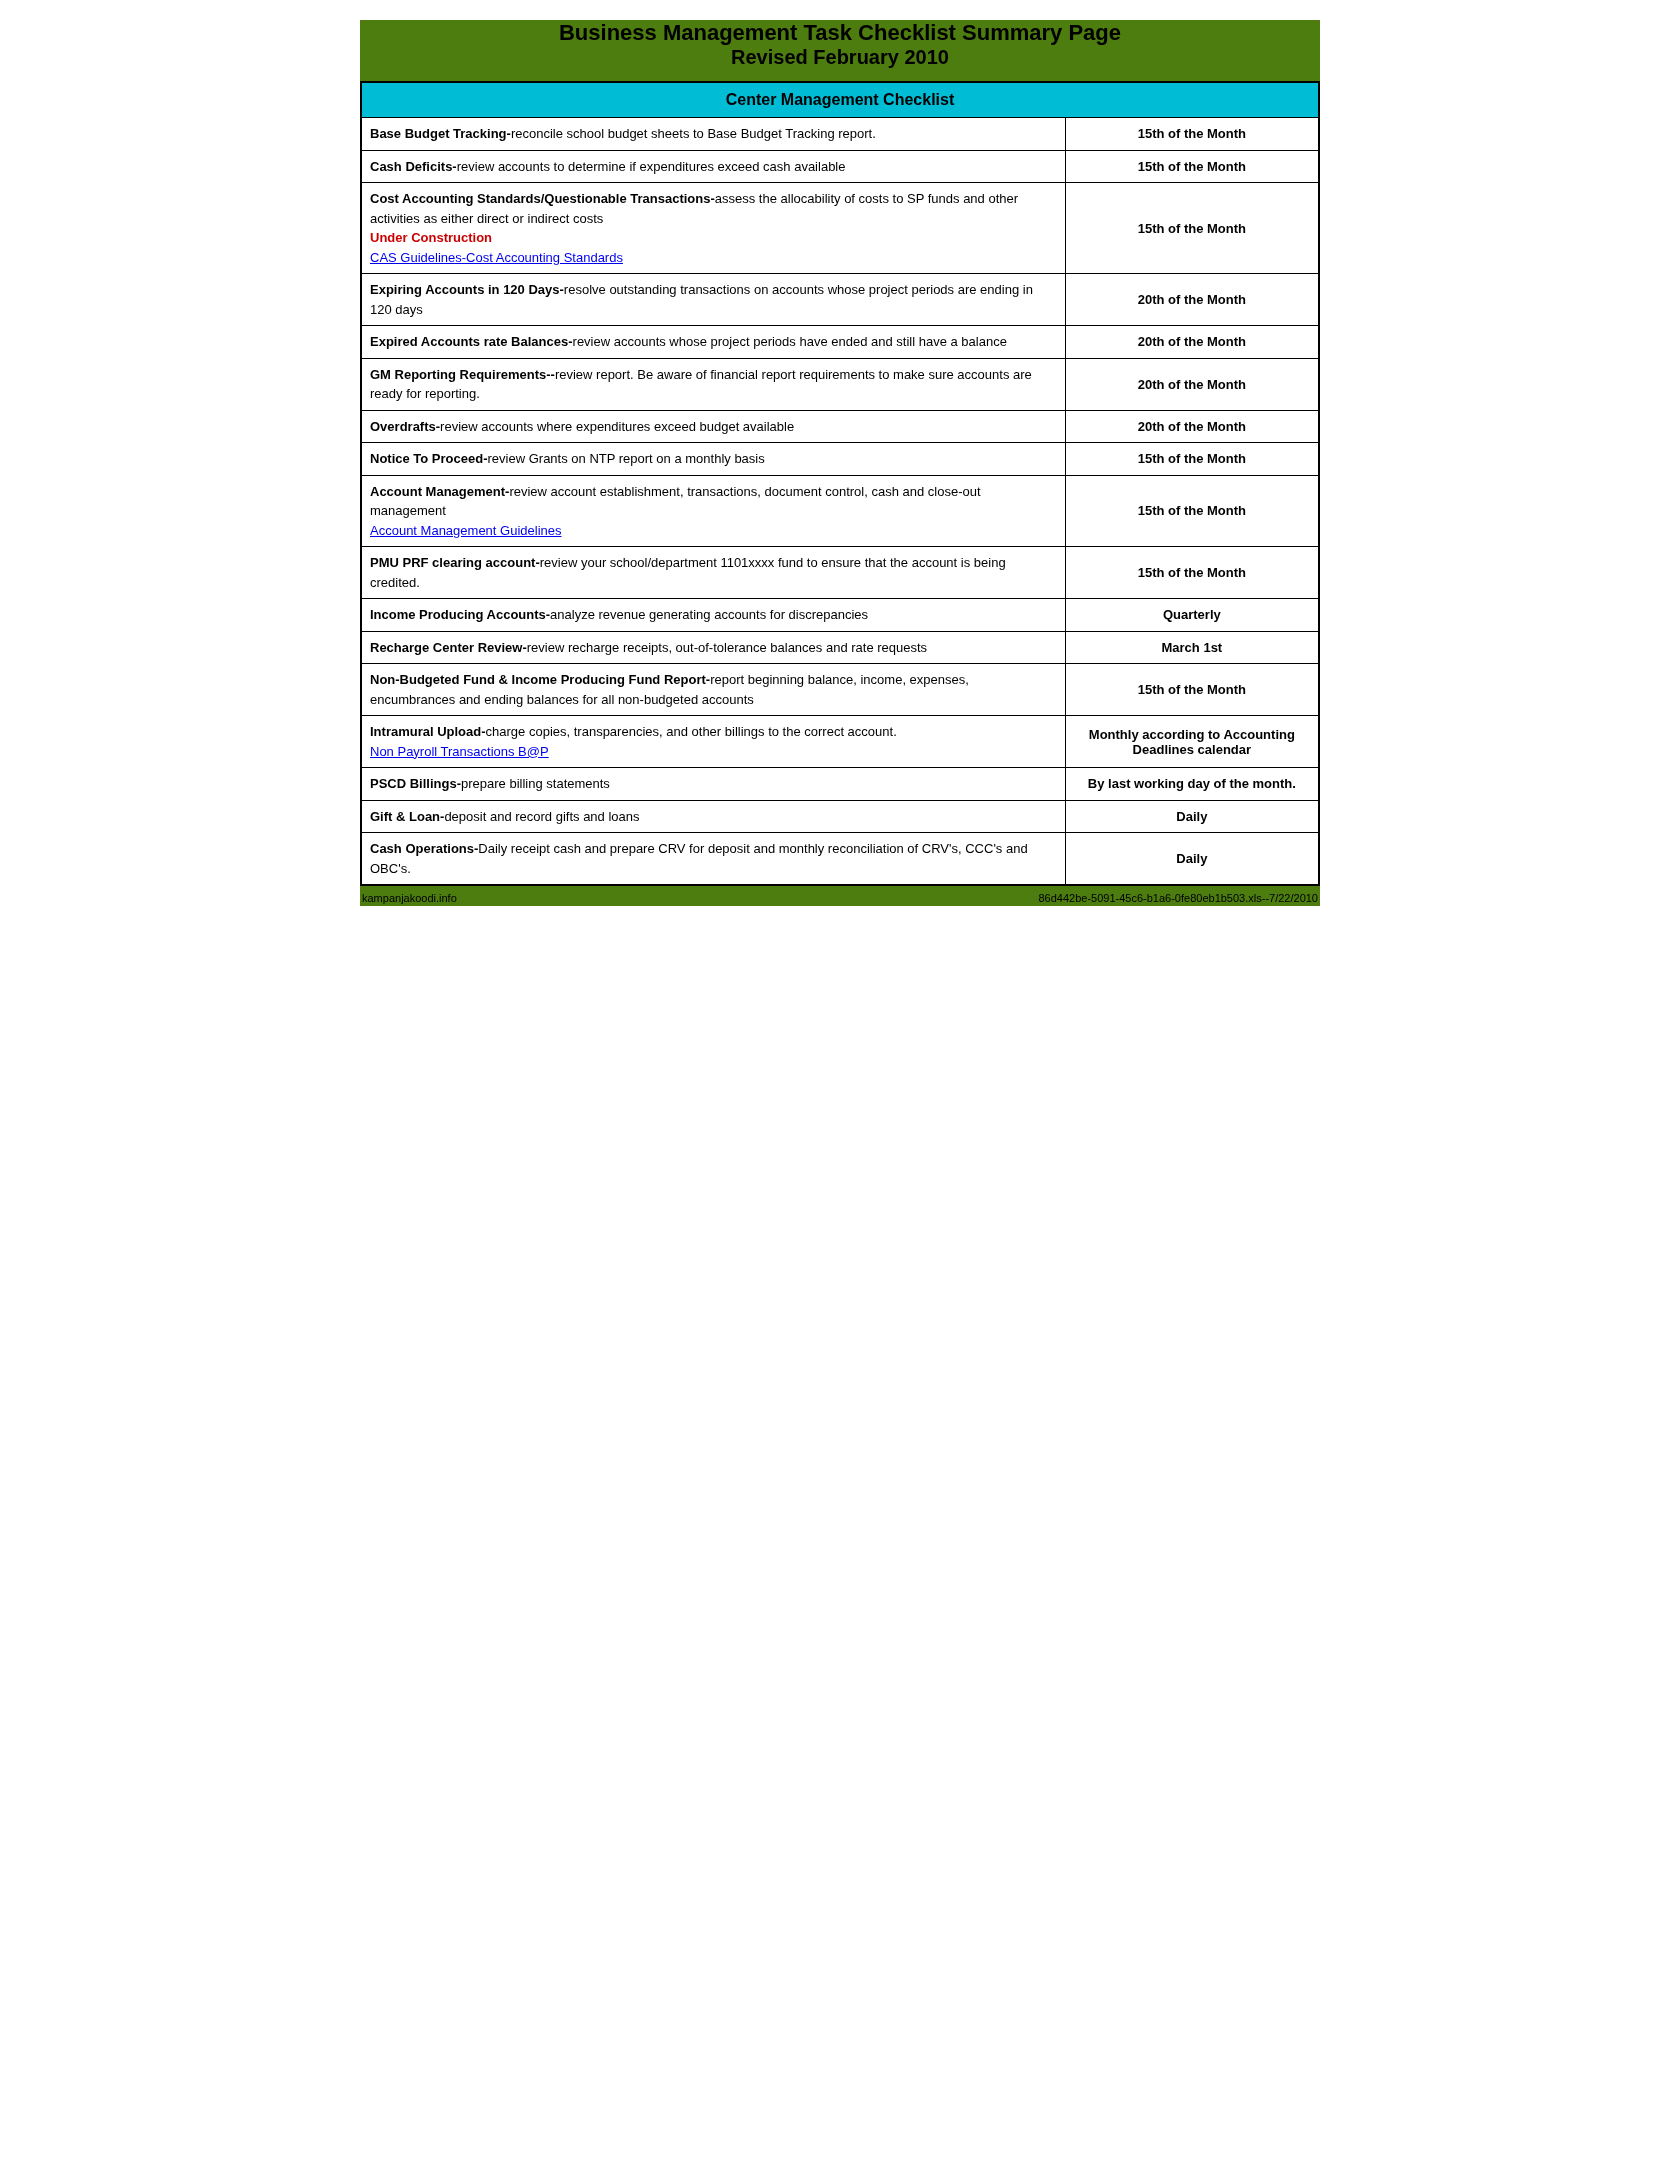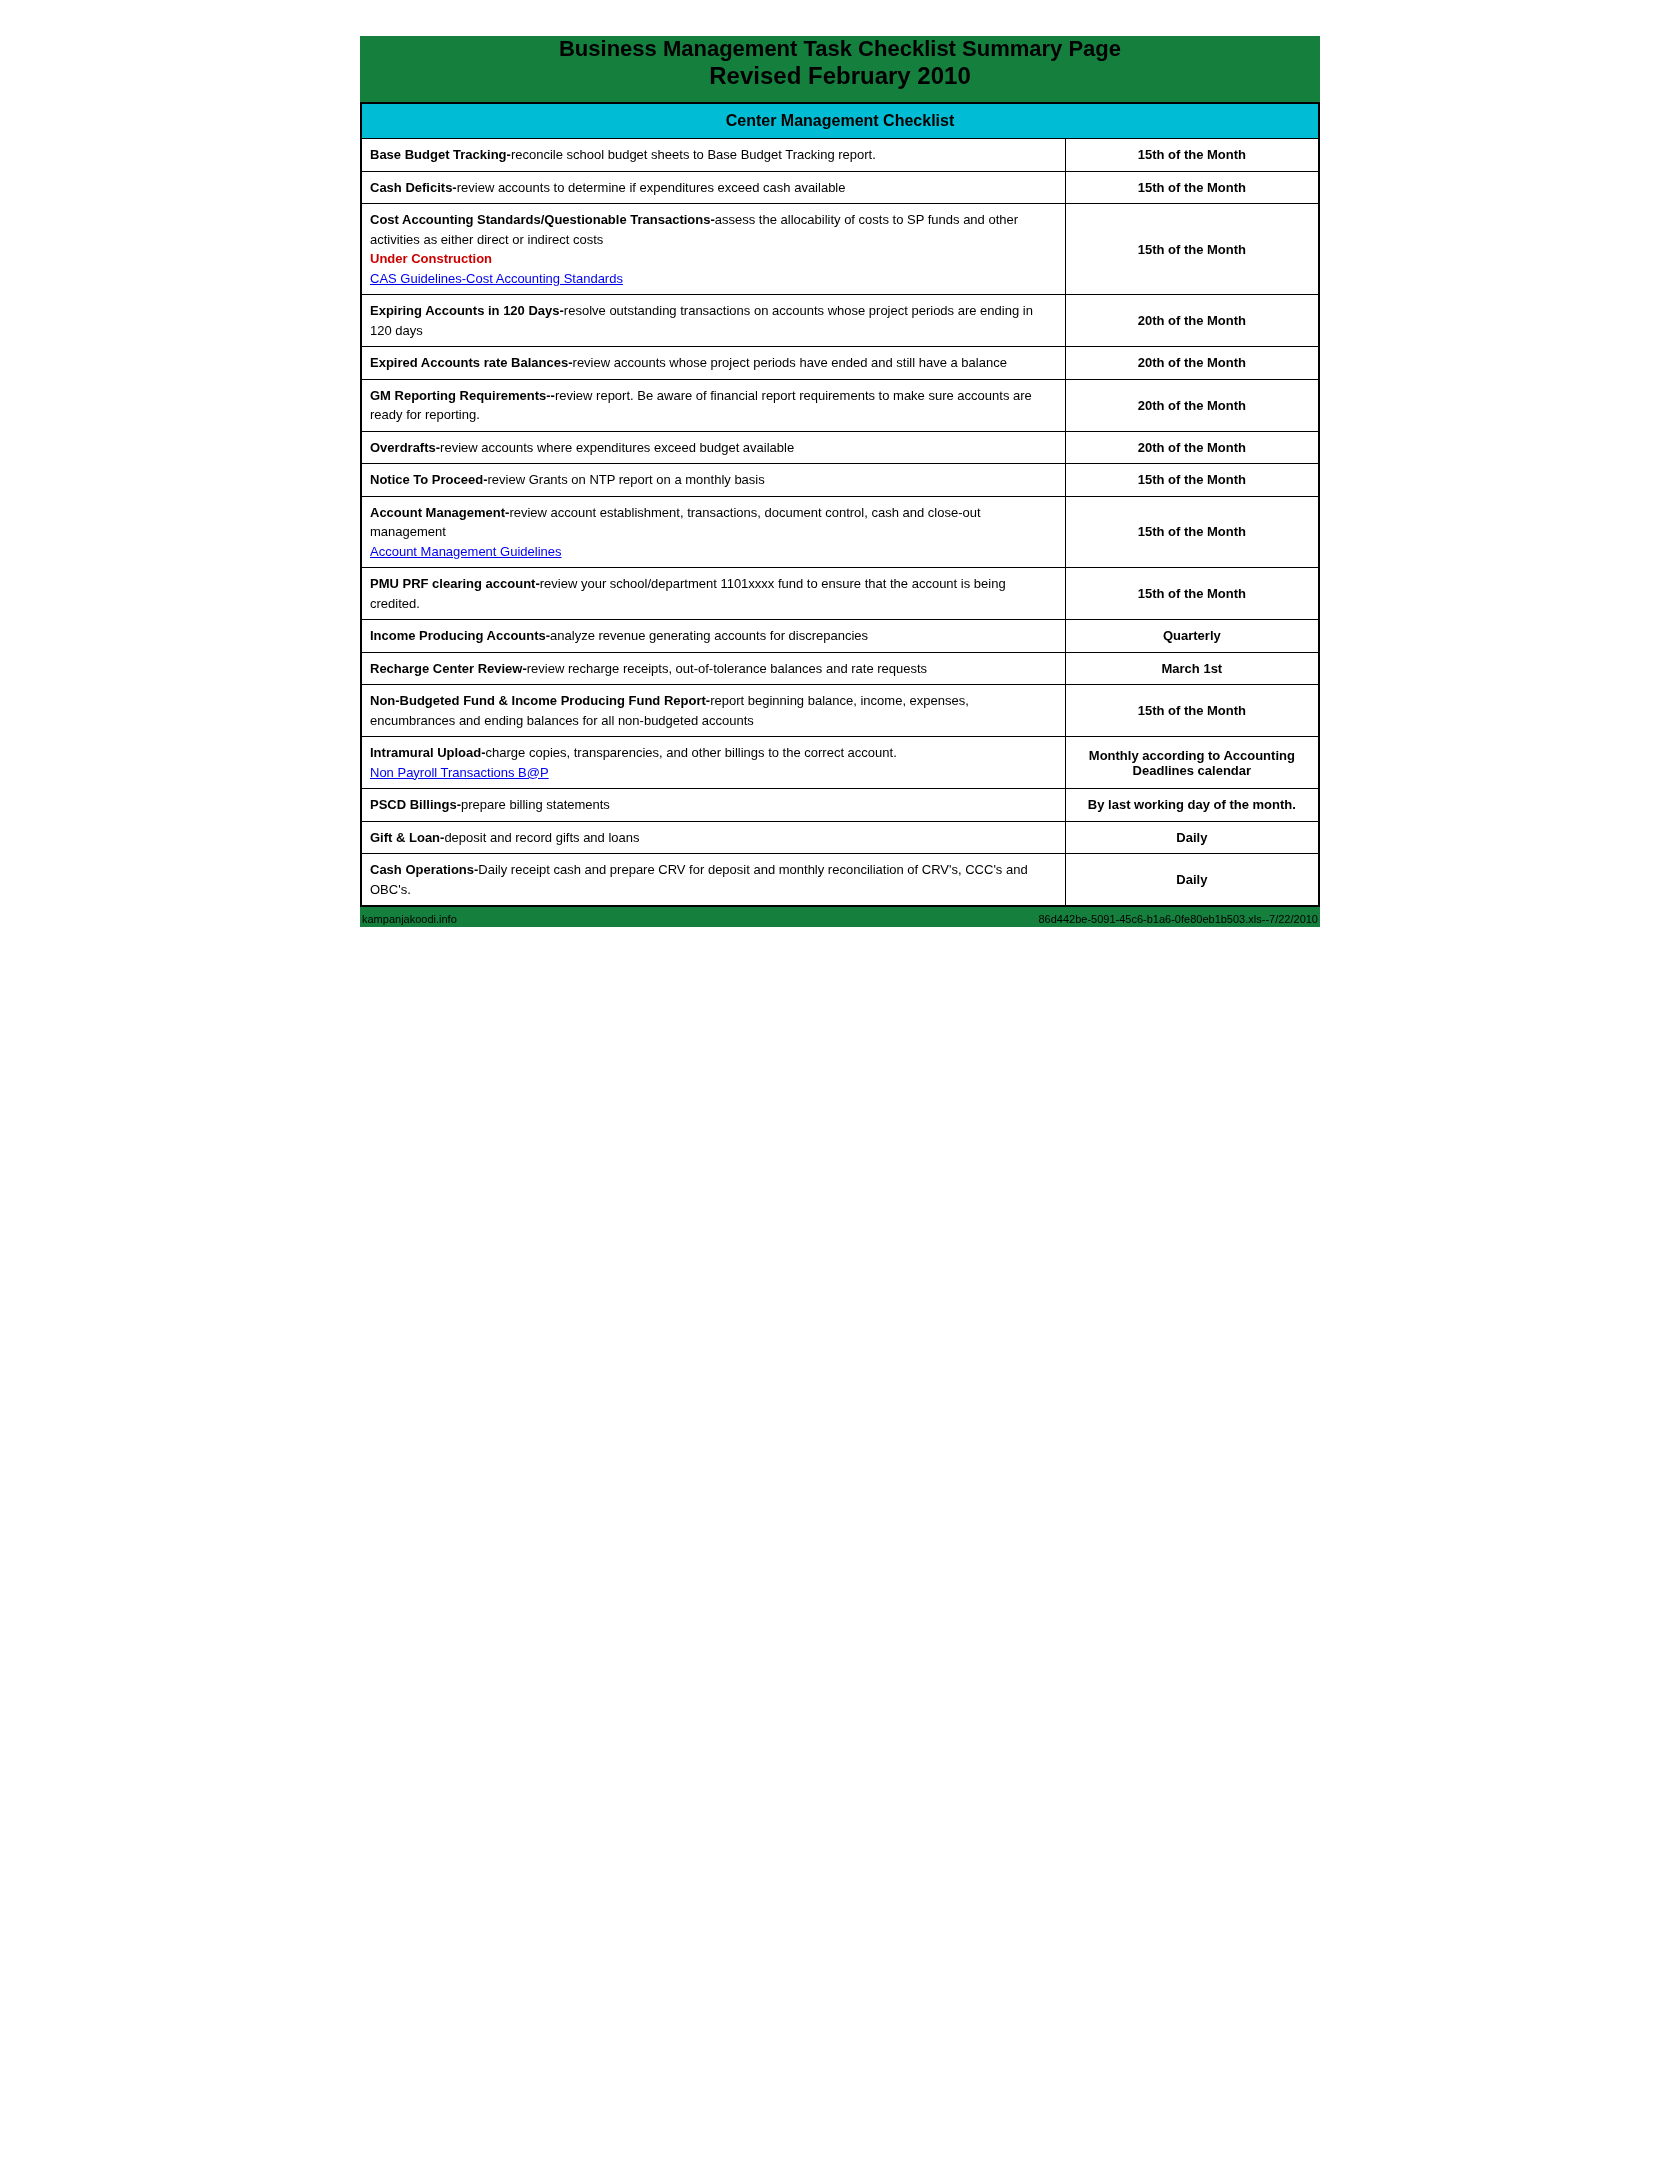--- a/index.html
+++ b/index.html
@@ -5,33 +5,33 @@
     * { box-sizing: border-box; margin: 0; padding: 0; }
     body {
       font-family: Arial, sans-serif;
       background: #fff;
       padding: 20px;
       font-size: 13px;
       color: #000;
     }
     .page-wrapper {
       max-width: 960px;
-      margin: 16px auto;
-      background: #15803d;
+      margin: 0 auto;
+      background: #4d7c0f;
     }
     .page-title {
       text-align: center;
       margin-bottom: 12px;
     }
     .page-title h1 {
       font-size: 22px;
       font-weight: bold;
     }
     .page-title h2 {
-      font-size: 24px;
+      font-size: 20px;
       font-weight: bold;
     }
     .main-table {
       width: 100%;
       border-collapse: collapse;
       border: 2px solid #000;
     }
     .main-table th,
     .main-table td {
       border: 1px solid #000;

